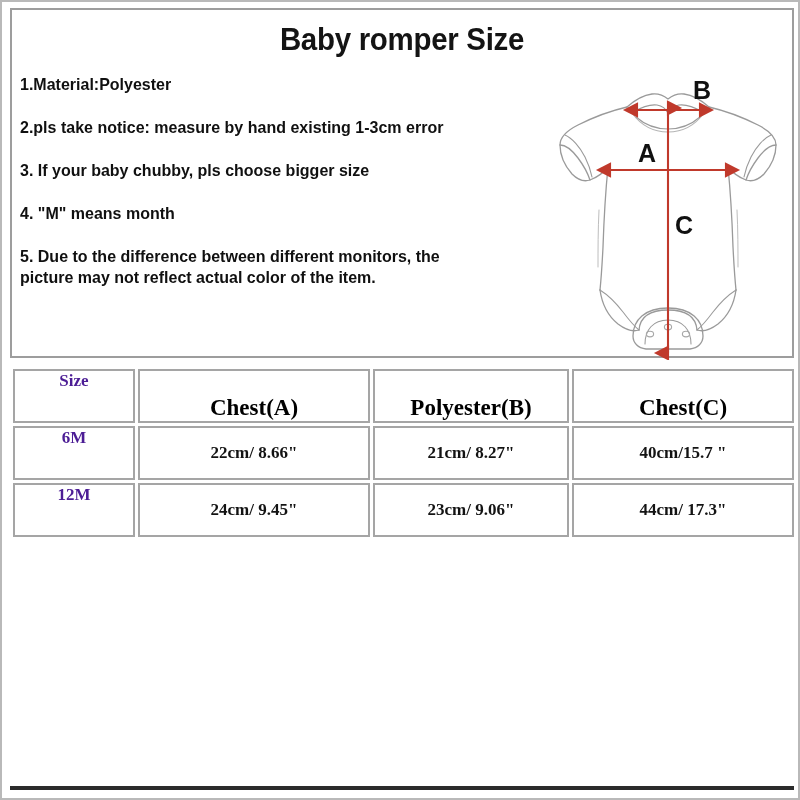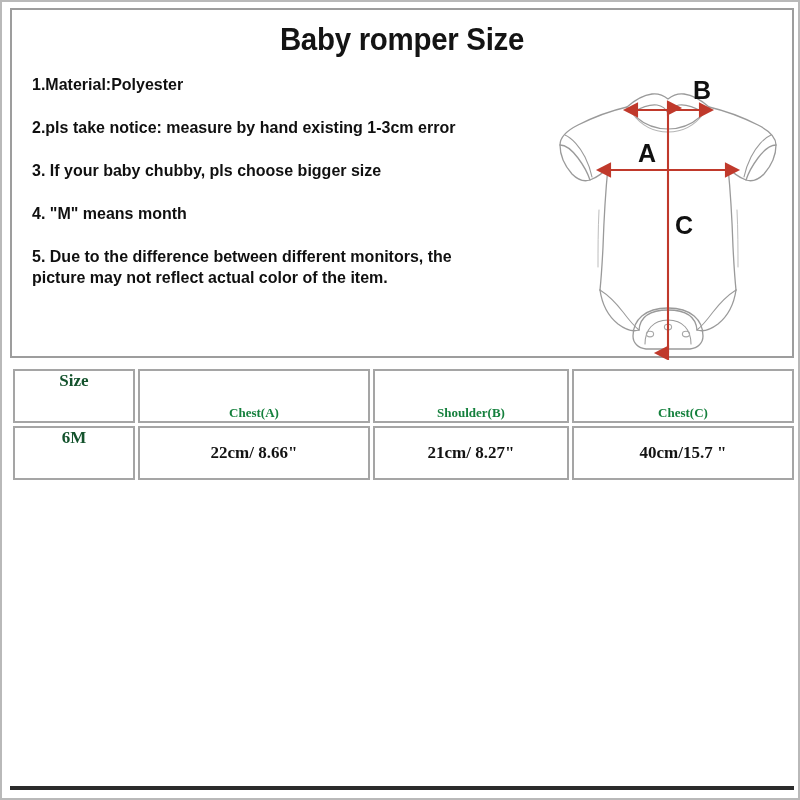--- a/index.html
+++ b/index.html
@@ -45,21 +45,21 @@
     font-family: "Liberation Sans", sans-serif;
     font-weight: bold;
     font-size: 31px;
     letter-spacing: -0.3px;
     color: #141414;
     transform: scaleX(0.95);
   }
 
   .notes {
     position: absolute;
-    left: 20px;
+    left: 8px;
     top: 64px;
     width: 520px;
   }
   .note {
     font-family: "Liberation Sans", sans-serif;
     font-weight: bold;
     font-size: 16.5px;
     line-height: 21px;
     color: #101010;
     margin-bottom: 22px;
@@ -107,30 +107,30 @@
   col.c-a    { width: 232px; }
   col.c-b    { width: 196px; }
   col.c-c    { width: 222px; }
 
   td.size-cell {
     text-align: center;
     vertical-align: top;
     font-family: "Liberation Serif", serif;
     font-weight: bold;
     font-size: 17px;
-    color: #14532d;
+    color: #4c1d95;
     padding-top: 5px;
   }
   td.head-cell {
     text-align: center;
     vertical-align: bottom;
     font-family: "Liberation Serif", serif;
     font-weight: bold;
-    font-size: 13px;
-    color: #15803d;
+    font-size: 23px;
+    color: #000000;
     padding-bottom: 11px;
   }
   td.val-cell {
     text-align: center;
     vertical-align: middle;
     font-family: "Liberation Serif", serif;
     font-weight: bold;
     font-size: 17px;
     color: #131313;
     padding-top: 16px;
@@ -241,27 +241,33 @@
       <colgroup>
         <col class="c-size">
           <col class="c-a">
           <col class="c-b">
           <col class="c-c">
       </colgroup>
       <tbody>
         <tr>
           <td class="size-cell">Size</td>
           <td class="head-cell">Chest(A)</td>
-          <td class="head-cell">Shoulder(B)</td>
+          <td class="head-cell">Polyester(B)</td>
           <td class="head-cell">Chest(C)</td>
         </tr>
 
         <tr>
           <td class="size-cell">6M</td>
           <td class="val-cell">22cm/ 8.66"</td>
           <td class="val-cell">21cm/ 8.27"</td>
           <td class="val-cell">40cm/15.7 "</td>
         </tr>
+        <tr>
+          <td class="size-cell">12M</td>
+          <td class="val-cell">24cm/ 9.45"</td>
+          <td class="val-cell">23cm/ 9.06"</td>
+          <td class="val-cell">44cm/ 17.3"</td>
+        </tr>
       </tbody>
     </table>
   </div>
 
 </div>
 
 </body></html>

